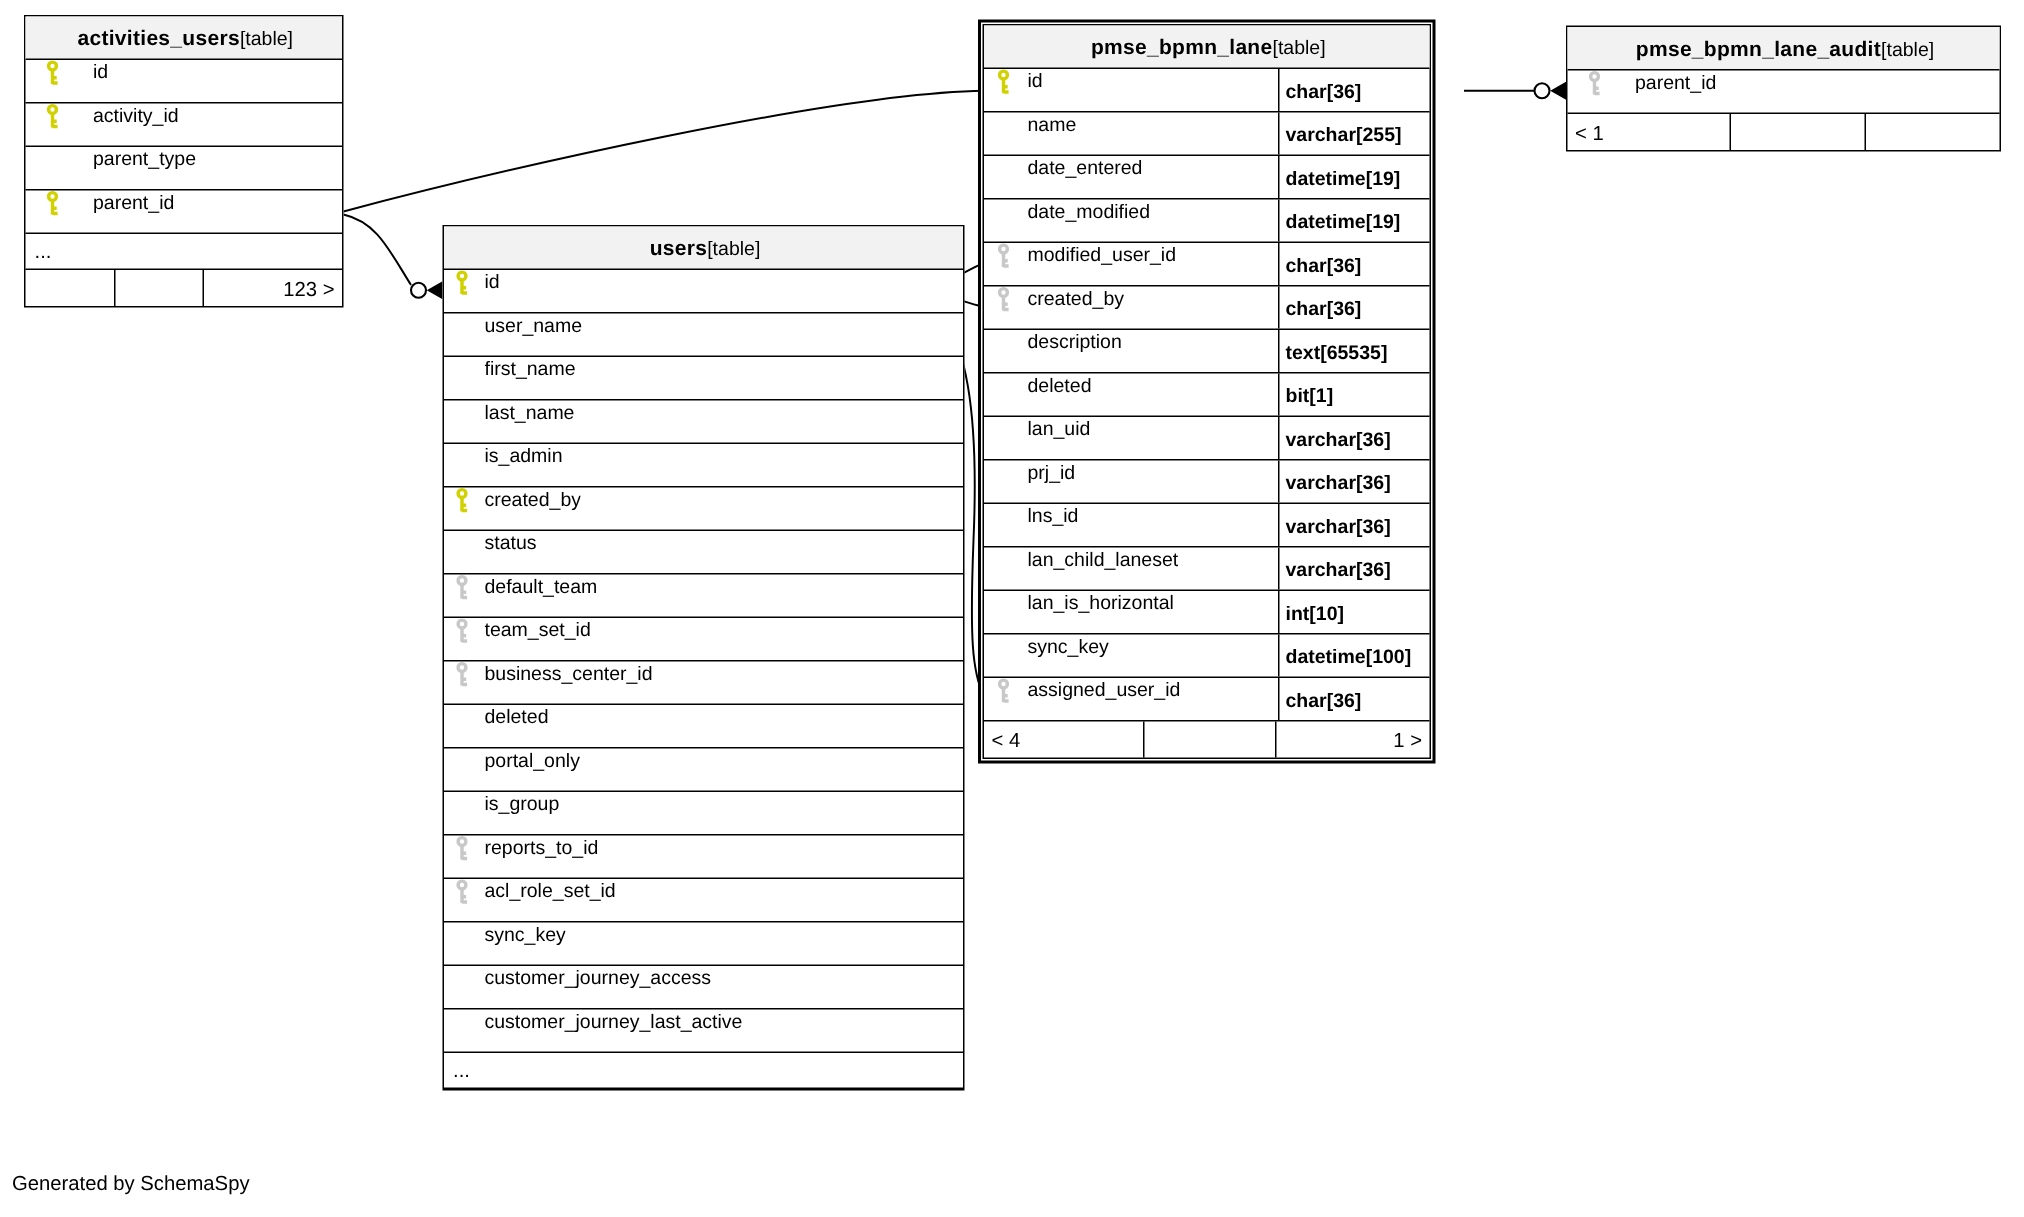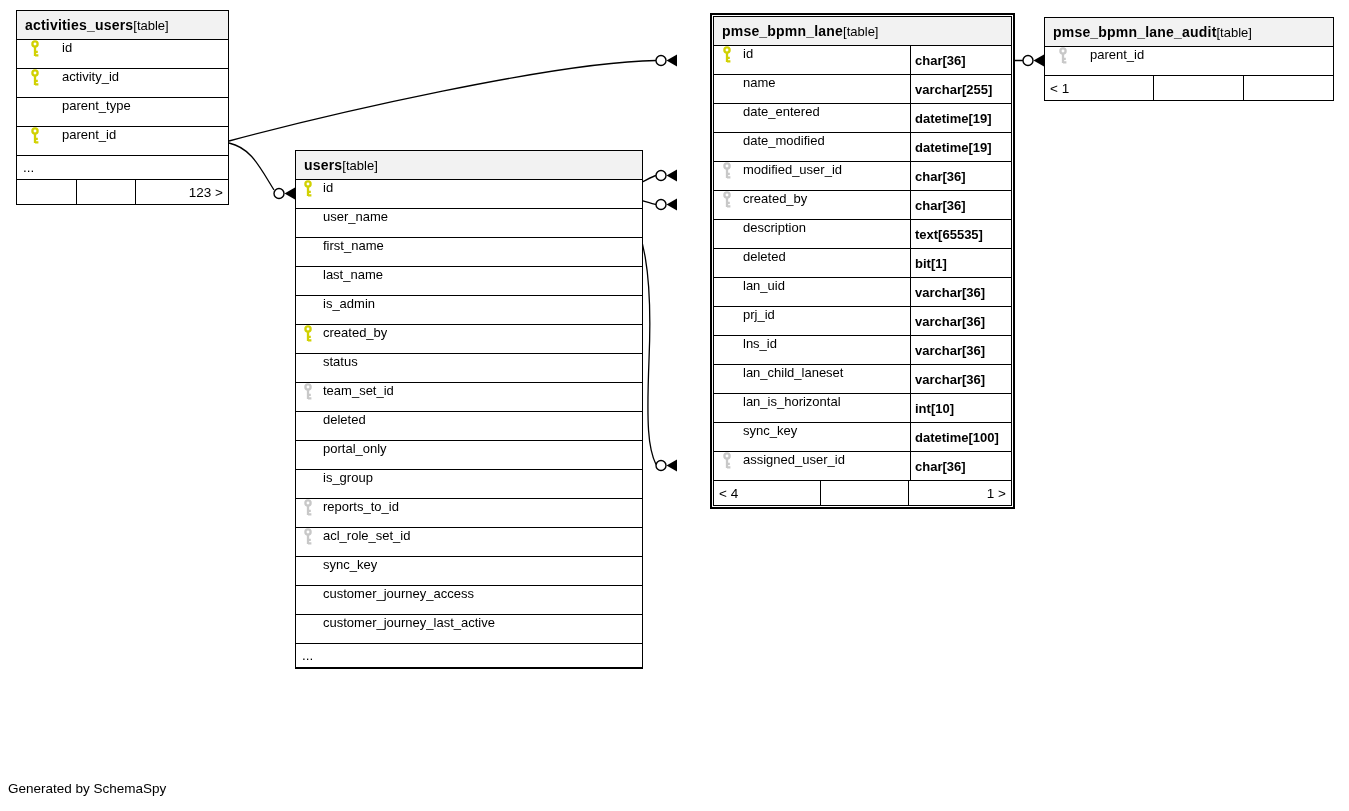--- a/index.html
+++ b/index.html
@@ -2,21 +2,21 @@
 <html><head>
 <meta charset="utf-8">
 <style>
   html,body{margin:0;padding:0;background:#fff;}
   body{
     position:relative;width:1349px;height:811px;overflow:hidden;
     font-family:"Liberation Sans",sans-serif;color:#000;
   }
   .tbl{position:absolute;background:#fff;border:1px solid #000;box-sizing:border-box;}
   .hdr{
-    display:flex;justify-content:flex-start;align-items:center;
+    display:flex;justify-content:center;align-items:center;
     background:#f2f2f2;border-bottom:1px solid #000;height:29px;
     padding:0 6px 0 8px;box-sizing:border-box;
   }
   .tname{font-weight:bold;font-size:14px;letter-spacing:0.2px;}
   .ttype{font-size:13px;}
   .row{
     display:flex;align-items:flex-start;height:29px;border-bottom:1px solid #000;
     font-size:13px;box-sizing:border-box;white-space:nowrap;
   }
   .keycell{flex:0 0 27px;display:flex;align-items:center;padding-left:7px;box-sizing:border-box;}
@@ -44,21 +44,21 @@
   .tbl-0 .fcell:nth-child(2){width:59px;}
   .tbl-1 .fcell:nth-child(1){width:110px;}
   .tbl-1 .fcell:nth-child(2){width:83px;}
   .tbl-2 .fcell:nth-child(1){width:107px;}
   .tbl-2 .fcell:nth-child(2){width:88px;}
   .tbl-3 .fcell:nth-child(1){width:109px;}
   .tbl-3 .fcell:nth-child(2){width:90px;}
 
   .tbl-0{left:16px;top:10px;width:213px;}
   .tbl-1{left:295px;top:150px;width:348px;}
-  .focal{position:absolute;left:710px;top:13px;border:2px solid #000;padding:1px;background:#fff;}
+  .focal{position:absolute;left:652px;top:13px;border:2px solid #000;padding:1px;background:#fff;}
   .focal .tbl{position:static;width:299px;}
   .tbl-3{left:1044px;top:17px;width:290px;}
 
   .overlay{position:absolute;left:0;top:0;pointer-events:none;}
   .overlay path{fill:none;stroke:#000;stroke-width:1.3;}
   .overlay circle{fill:#fff;stroke:#000;stroke-width:1.4;}
   .overlay polygon{fill:#000;stroke:none;}
 
   .note{position:absolute;left:8px;top:781px;font-size:13.5px;}
 </style>
@@ -188,21 +188,39 @@
         <span class="keycell"></span>
         <span class="name">status</span>
       </div>
       <div class="row">
         <span class="keycell">
           <svg width="10" height="17" viewBox="0 0 10 17">
             <circle cx="5" cy="4" r="2.6" fill="none" stroke="#c8c8c8" stroke-width="2.3"></circle>
             <path d="M5 6.5 V16 M5 15.3 H8.4 M5 11.8 H7.8" fill="none" stroke="#c8c8c8" stroke-width="2.3"></path>
           </svg>
         </span>
+        <span class="name">default_team</span>
+      </div>
+      <div class="row">
+        <span class="keycell">
+          <svg width="10" height="17" viewBox="0 0 10 17">
+            <circle cx="5" cy="4" r="2.6" fill="none" stroke="#c8c8c8" stroke-width="2.3"></circle>
+            <path d="M5 6.5 V16 M5 15.3 H8.4 M5 11.8 H7.8" fill="none" stroke="#c8c8c8" stroke-width="2.3"></path>
+          </svg>
+        </span>
         <span class="name">team_set_id</span>
+      </div>
+      <div class="row">
+        <span class="keycell">
+          <svg width="10" height="17" viewBox="0 0 10 17">
+            <circle cx="5" cy="4" r="2.6" fill="none" stroke="#c8c8c8" stroke-width="2.3"></circle>
+            <path d="M5 6.5 V16 M5 15.3 H8.4 M5 11.8 H7.8" fill="none" stroke="#c8c8c8" stroke-width="2.3"></path>
+          </svg>
+        </span>
+        <span class="name">business_center_id</span>
       </div>
       <div class="row">
         <span class="keycell"></span>
         <span class="name">deleted</span>
       </div>
       <div class="row">
         <span class="keycell"></span>
         <span class="name">portal_only</span>
       </div>
       <div class="row">

